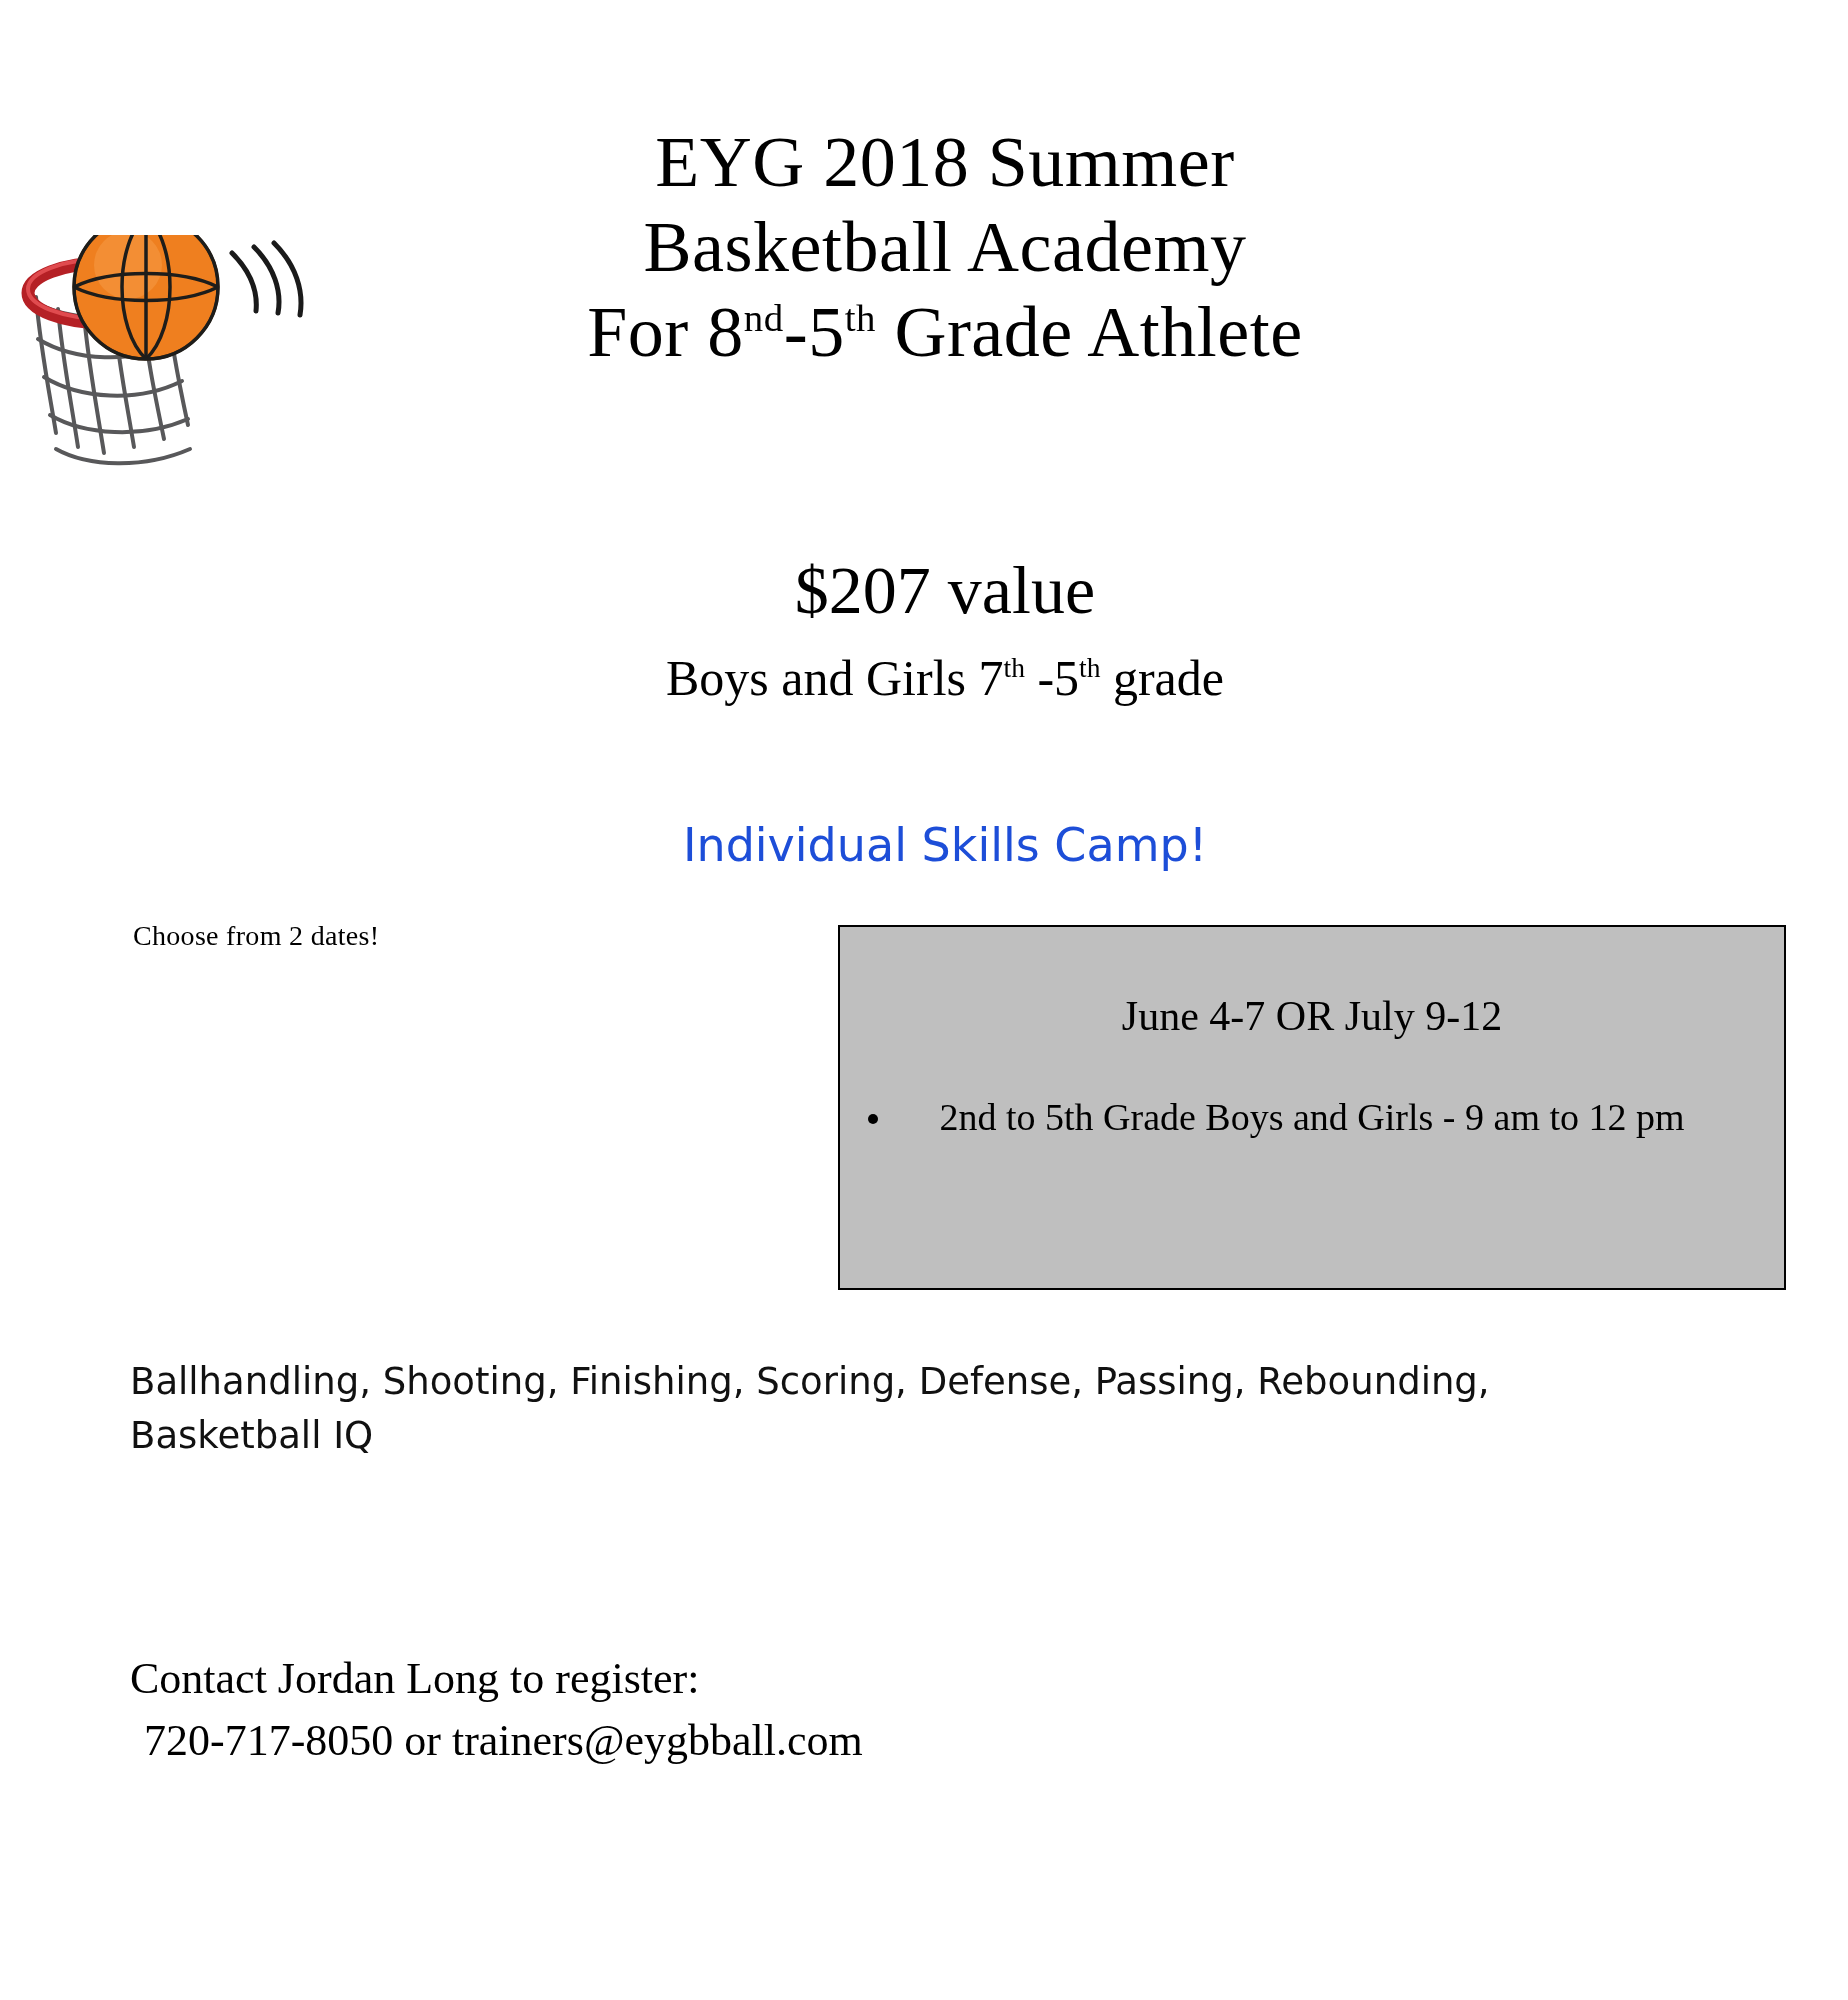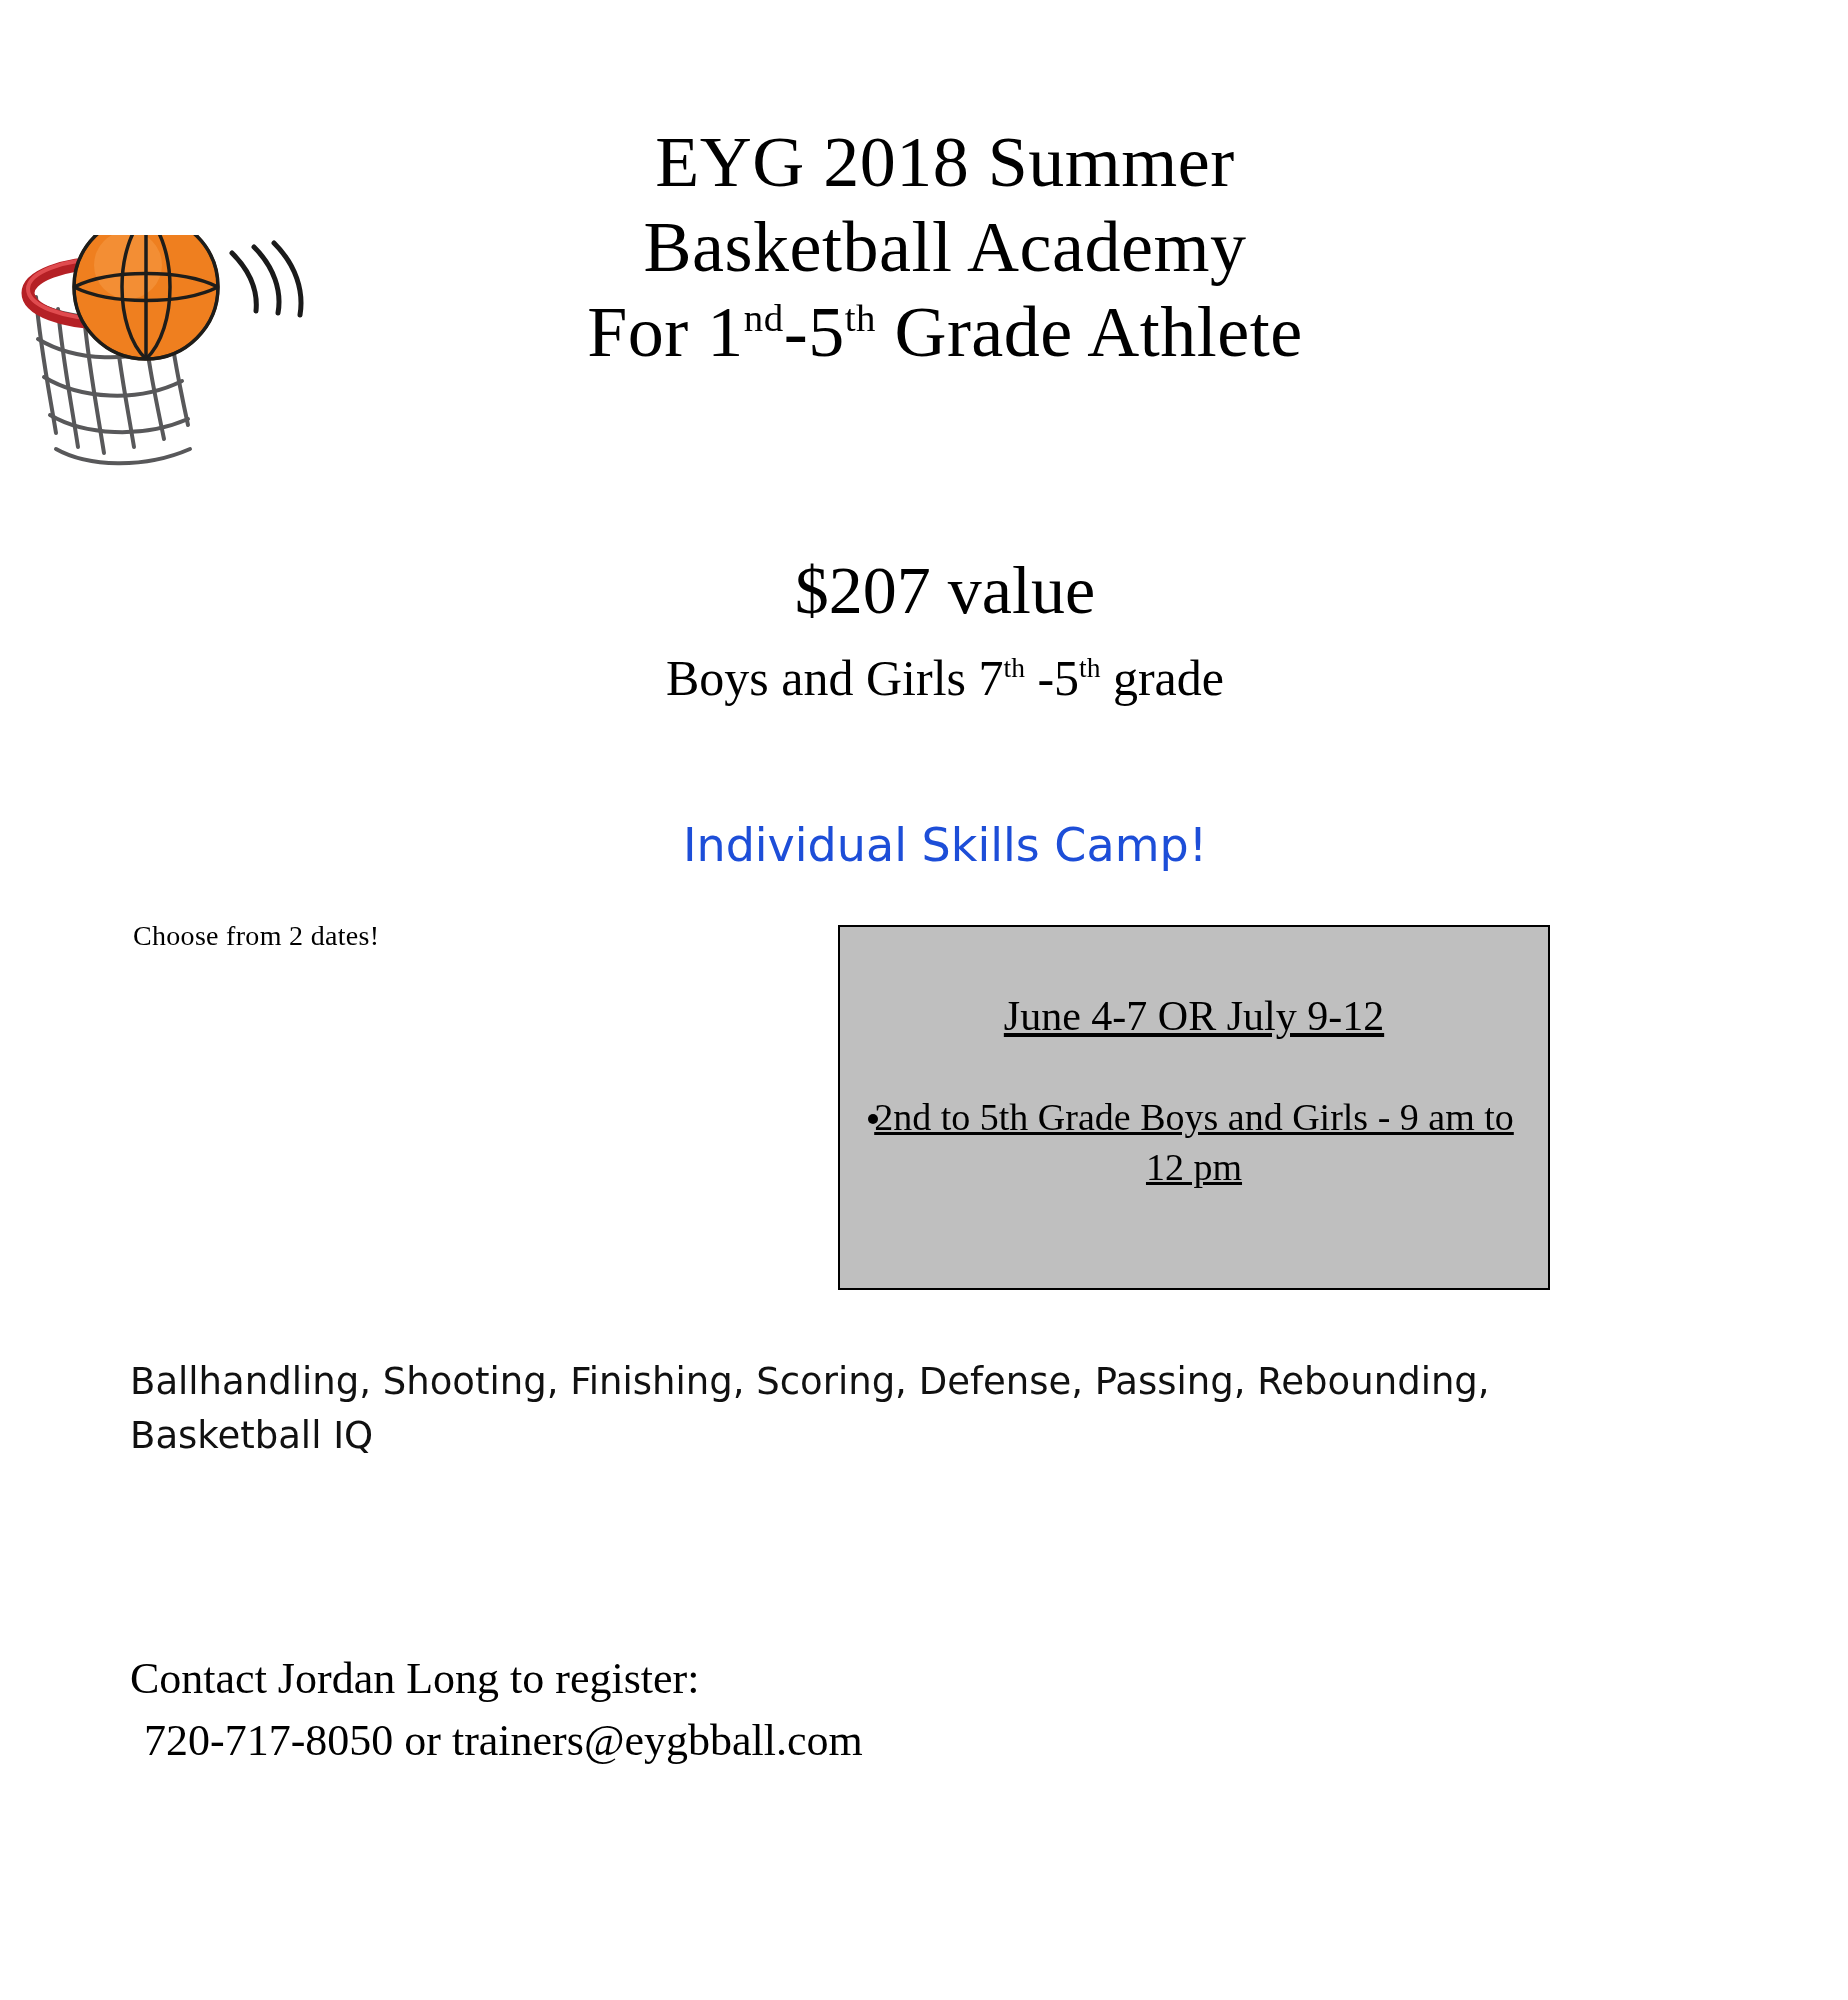--- a/index.html
+++ b/index.html
@@ -100,27 +100,26 @@
     font-weight: normal;
     font-size: 28px;
     letter-spacing: 0.3px;
   }
 
   
   .date-box {
     position: absolute;
     left: 838px;
     top: 925px;
-    width: 712px;
+    width: 948px;
     height: 365px;
     background: #bfbfbf;
     border: 2px solid #000000;
     box-sizing: border-box;
     text-align: center;
-    text-decoration: underline;
   }
   .date-box-title {
     margin-top: 65px;
     font-size: 42px;
     font-family: "Liberation Serif", serif;
   }
   .date-bullet-wrap {
     margin-top: 52px;
     padding: 0 28px;
     position: relative;
@@ -208,21 +207,21 @@
           <path d="M128 -20 L 128 124"></path>
         </g>
         <circle cx="128" cy="52" r="72" fill="none" stroke="#1d1d1b" stroke-width="3.5"></circle>
       </g>
     </svg>
   </div>
 
   <div class="title-block">
     <span class="title-line">EYG 2018 Summer</span>
     <span class="title-line">Basketball Academy</span>
-    <span class="title-line"><span>For 1</span><sup>nd</sup><span>-5</span><sup>th</sup><span> Grade Athlete</span></span>
+    <span class="title-line"><span>For 8</span><sup>nd</sup><span>-5</span><sup>th</sup><span> Grade Athlete</span></span>
   </div>
 
   <div class="value-block">
     <div class="value-main">$207 value</div>
     <div class="value-sub"><span>Boys and Girls 7</span><sup>th</sup><span> -5</span><sup>th</sup><span> grade</span></div>
   </div>
 
   <div class="camp-heading">Individual Skills Camp!</div>
 
   <div class="choose-dates">Choose from 2 dates!</div>

